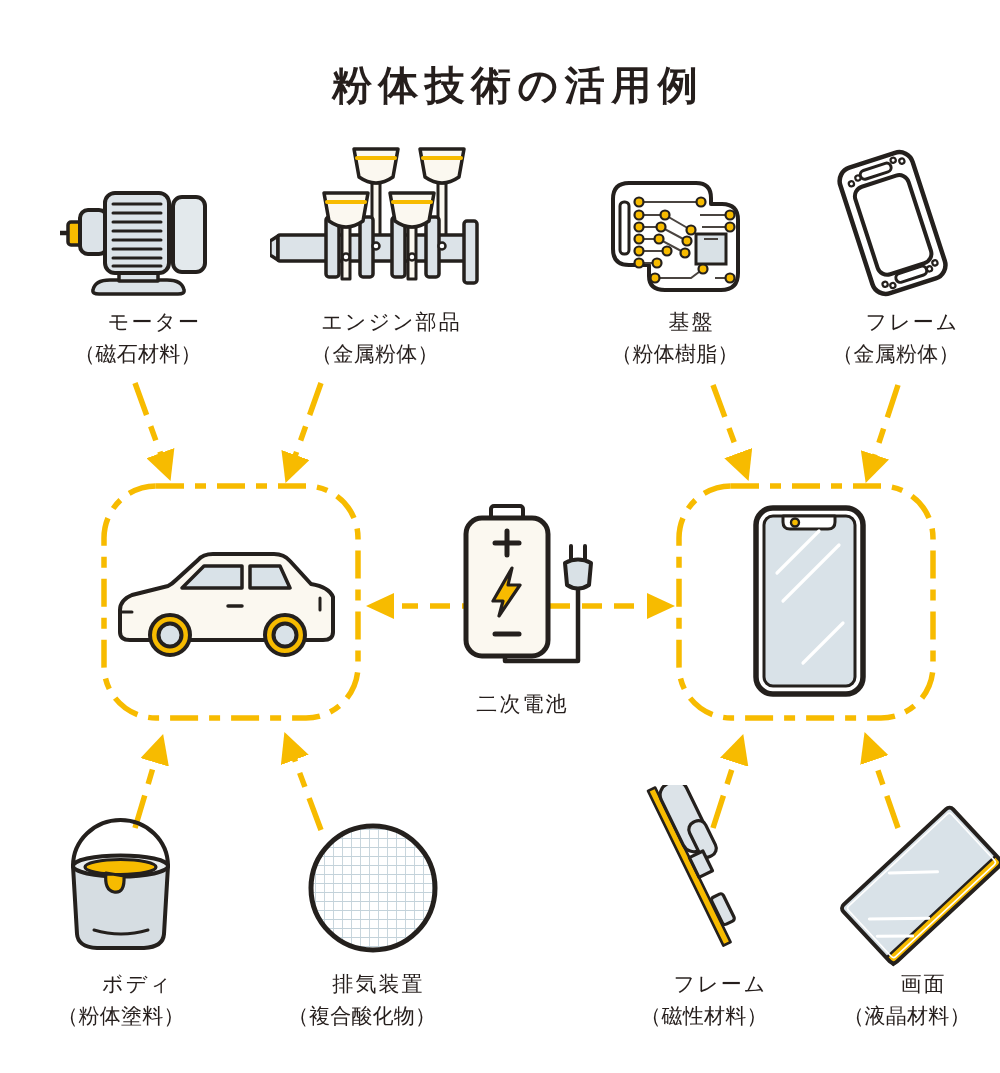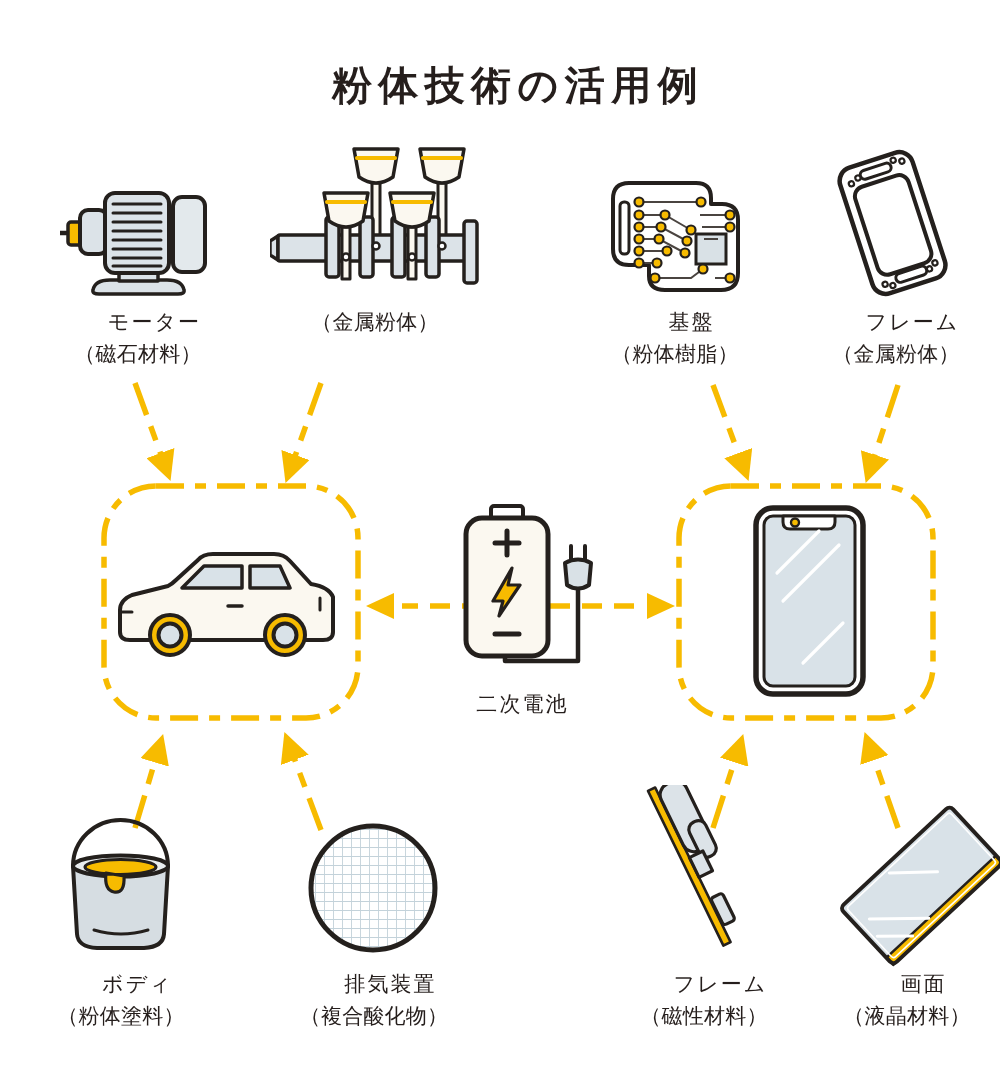--- a/index.html
+++ b/index.html
@@ -262,40 +262,41 @@
         <line x1="8" y1="46" x2="34" y2="70"></line>
       </g>
     </g>
   </svg>
 
   <div class="label" style="left:0px;top:306px">
     <span class="nm">モーター</span>
     <span class="mt">（磁石材料）</span>
   </div>
   <div class="label" style="left:237px;top:306px">
+    <span class="nm">エンジン部品</span>
     <span class="mt">（金属粉体）</span>
   </div>
   <div class="label" style="left:537px;top:306px">
     <span class="nm">基盤</span>
     <span class="mt">（粉体樹脂）</span>
   </div>
   <div class="label" style="left:758px;top:306px">
     <span class="nm">フレーム</span>
     <span class="mt">（金属粉体）</span>
   </div>
 
   <div class="label" style="left:368px;top:688px">
     <span class="nm">二次電池</span>
   </div>
 
   <div class="label" style="left:-17px;top:968px">
     <span class="nm">ボディ</span>
     <span class="mt">（粉体塗料）</span>
   </div>
-  <div class="label" style="left:236px;top:968px">
+  <div class="label" style="left:224px;top:968px">
     <span class="nm">排気装置</span>
     <span class="mt">（複合酸化物）</span>
   </div>
   <div class="label" style="left:566px;top:968px">
     <span class="nm">フレーム</span>
     <span class="mt">（磁性材料）</span>
   </div>
   <div class="label" style="left:769px;top:968px">
     <span class="nm">画面</span>
     <span class="mt">（液晶材料）</span>

